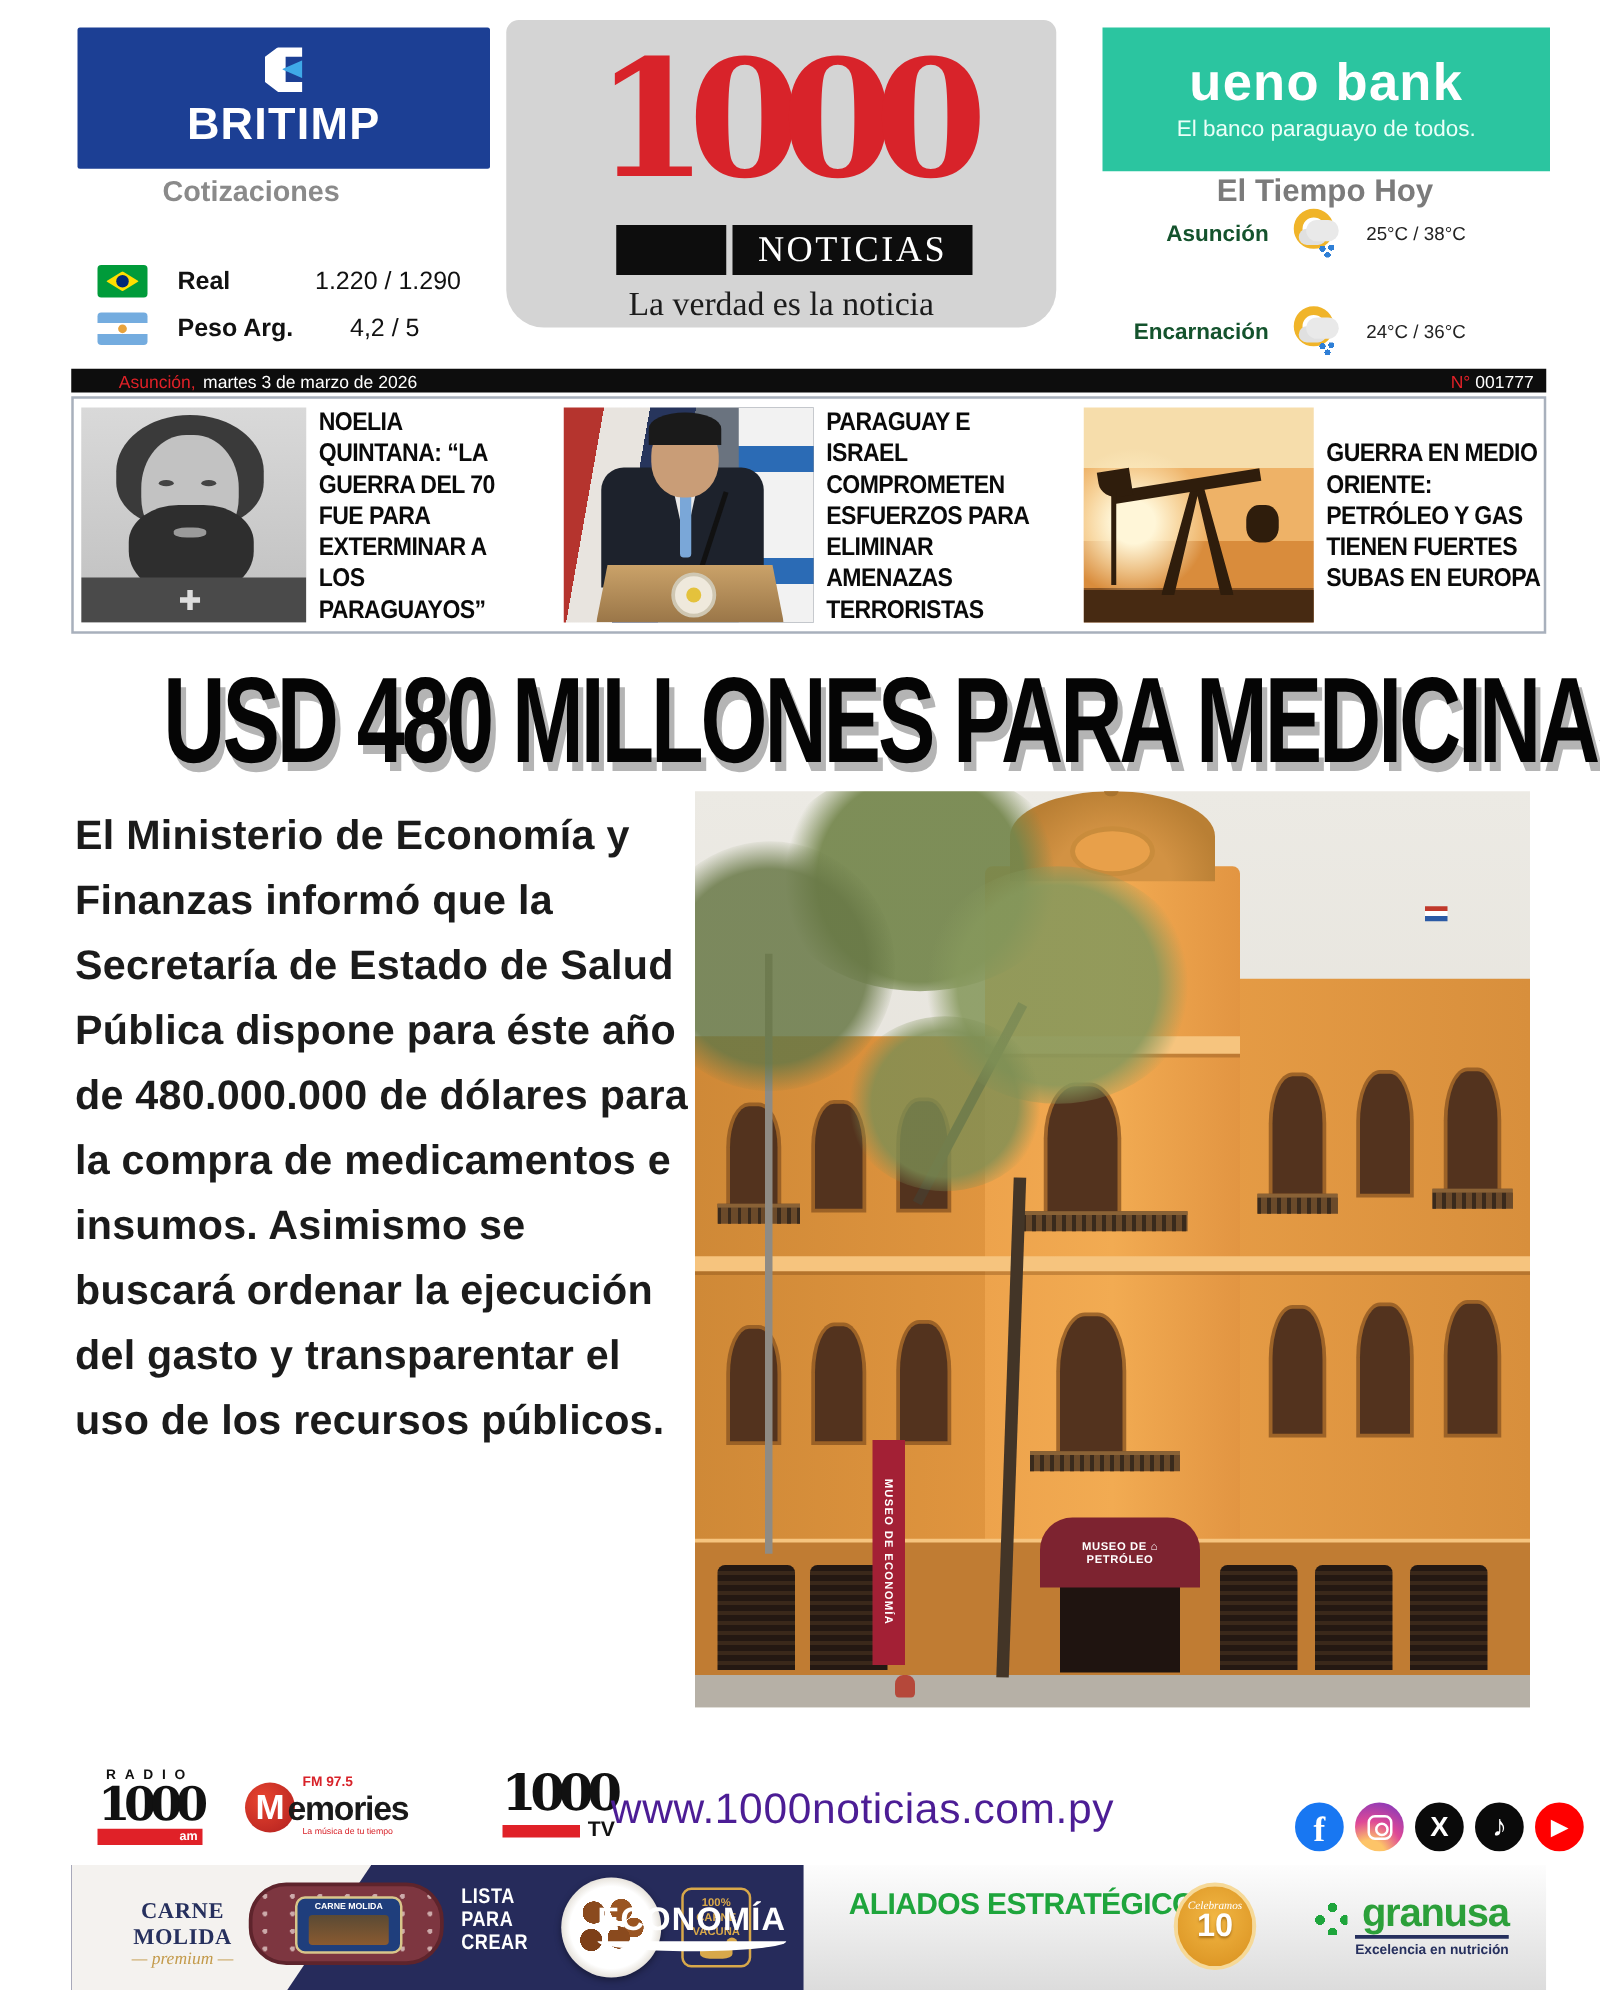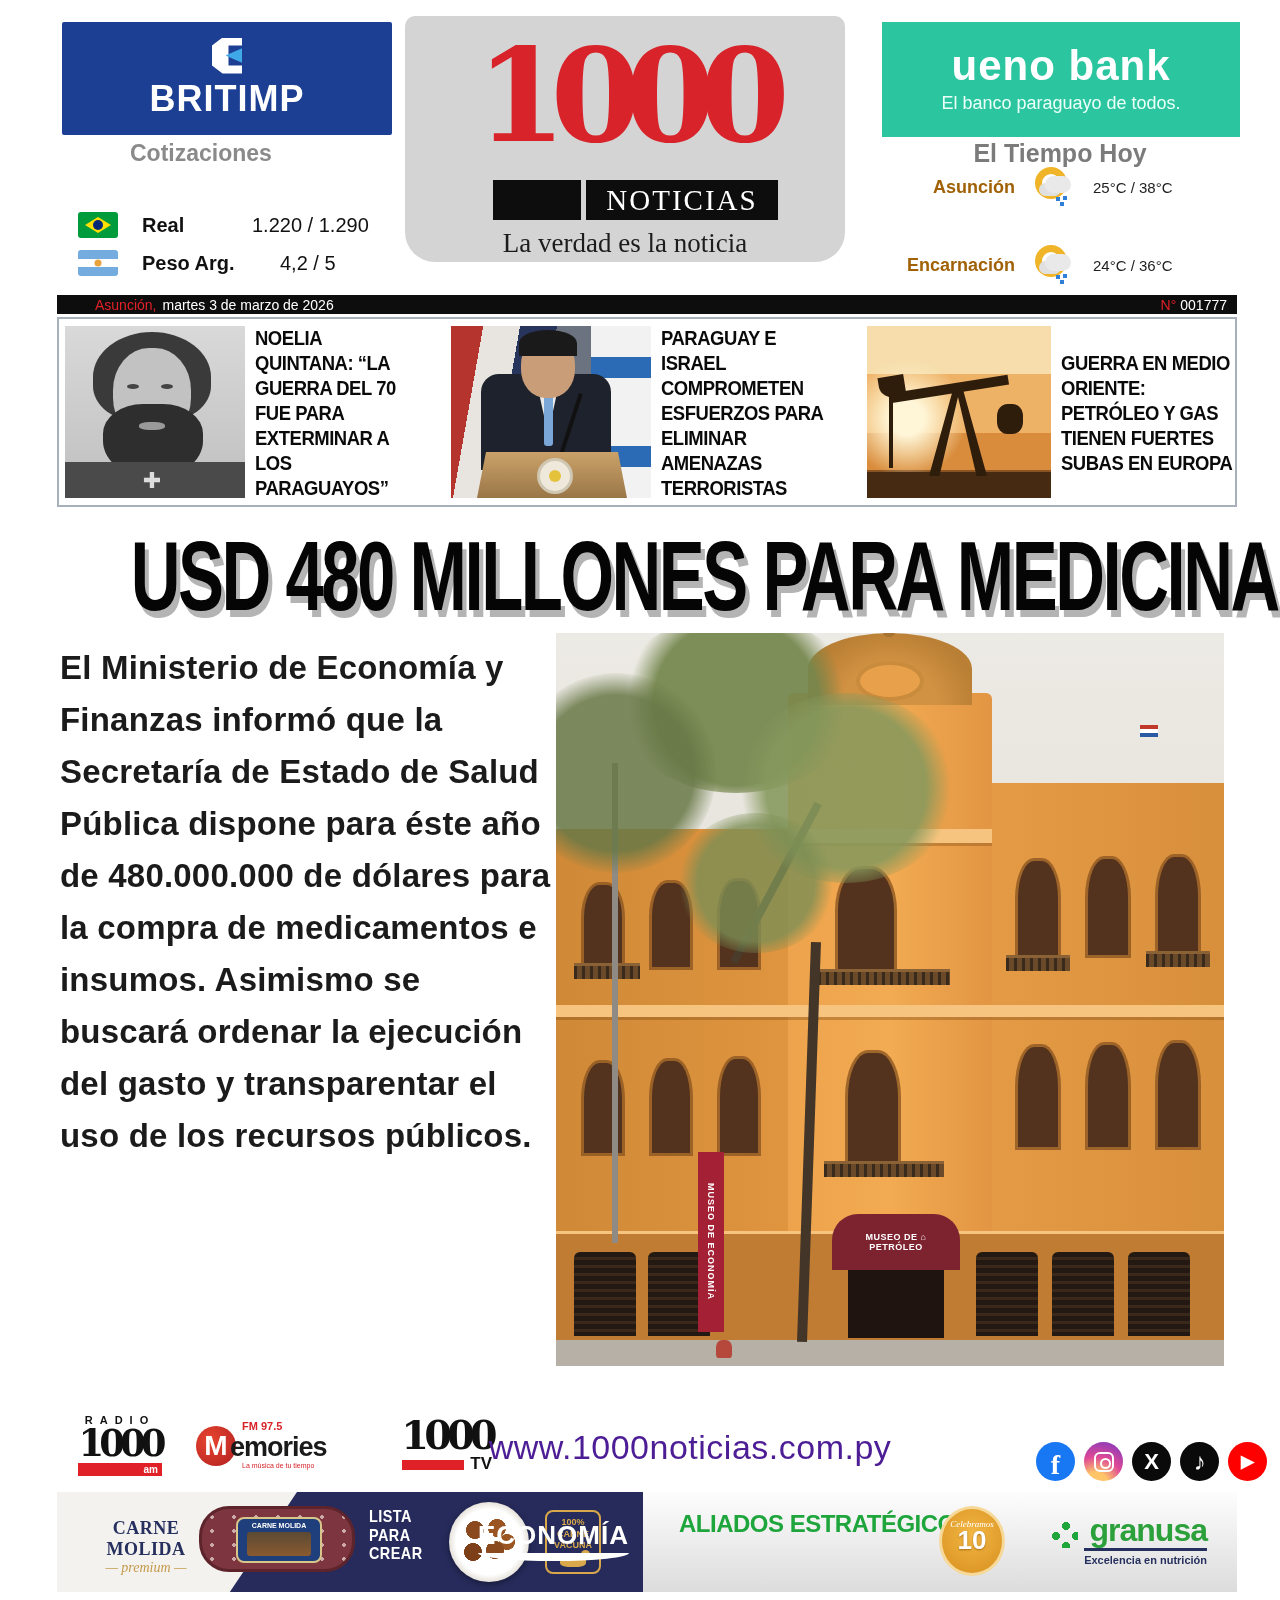--- a/index.html
+++ b/index.html
@@ -33,21 +33,21 @@
   .logo-band .blk1 { width:88px; height:40px; background:#0d0d0d; }
   .logo-band .blk2 { width:192px; height:40px; background:#0d0d0d; color:#fff; font-family:"Liberation Serif", serif; font-size:29px; letter-spacing:2px; display:flex; align-items:center; justify-content:center; }
   .logo-tagline { position:absolute; left:0; right:0; top:212px; text-align:center; font-family:"Liberation Serif", serif; font-size:27px; color:#1c1c1c; }
 
   .ueno-box { position:absolute; left:882px; top:22px; width:358px; height:115px; background:#2bc5a0; display:flex; flex-direction:column; align-items:center; justify-content:center; }
   .ueno-name { color:#fff; font-weight:bold; font-size:42px; letter-spacing:1px; line-height:1; }
   .ueno-tagline { color:#eafff8; font-size:18px; margin-top:6px; }
 
   .weather-title { position:absolute; left:930px; top:139px; width:260px; text-align:center; color:#7b7b7b; font-weight:bold; font-size:25px; }
   .weather-row { position:absolute; left:880px; width:330px; height:38px; display:flex; align-items:center; }
-  .weather-city { width:135px; text-align:right; font-weight:bold; font-size:18px; color:#a16207; }
+  .weather-city { width:135px; text-align:right; font-weight:bold; font-size:18px; color:#14532d; }
   .wicon { width:46px; height:42px; position:relative; margin:0 14px 0 18px; flex:none; }
   .wicon .sun { position:absolute; left:2px; top:1px; width:32px; height:32px; border:7px solid #f0b429; border-radius:50%; }
   .wicon .cloud { position:absolute; left:12px; top:10px; width:26px; height:17px; background:#e9e9e9; border-radius:10px; box-shadow:-8px 5px 0 -2px #e0e0e0; }
   .wicon .drops { position:absolute; left:22px; top:30px; width:16px; height:10px; background:radial-gradient(circle 2.5px at 3px 3px,#2f7fd6 98%,transparent), radial-gradient(circle 2.5px at 10px 2px,#2f7fd6 98%,transparent), radial-gradient(circle 2.5px at 7px 8px,#2f7fd6 98%,transparent); }
   .weather-temps { font-size:15px; color:#222; }
 
   
   .datebar { position:absolute; left:57px; top:295px; width:1180px; height:19px; background:#0d0d0d; display:flex; align-items:center; padding:0 10px 0 38px; font-size:14px; }
   .datebar .city { color:#e02128; }
   .datebar .date { color:#fff; margin-left:6px; }

